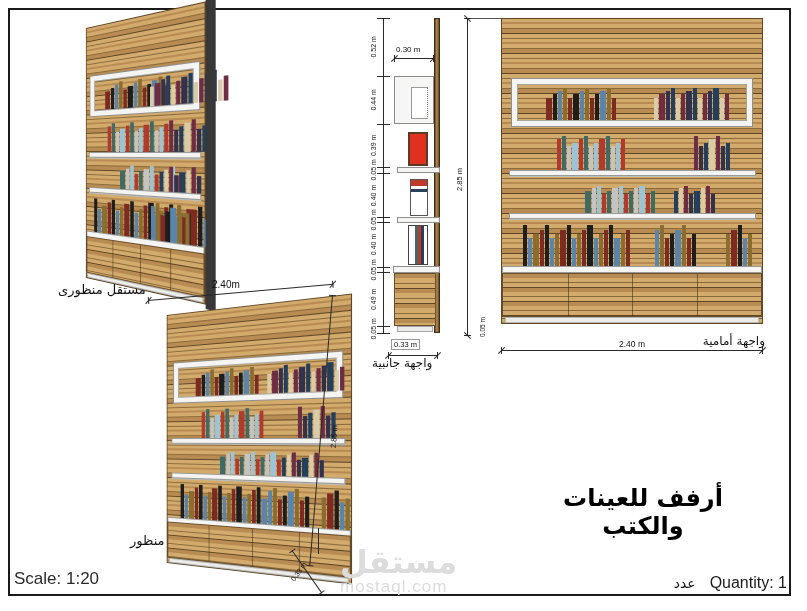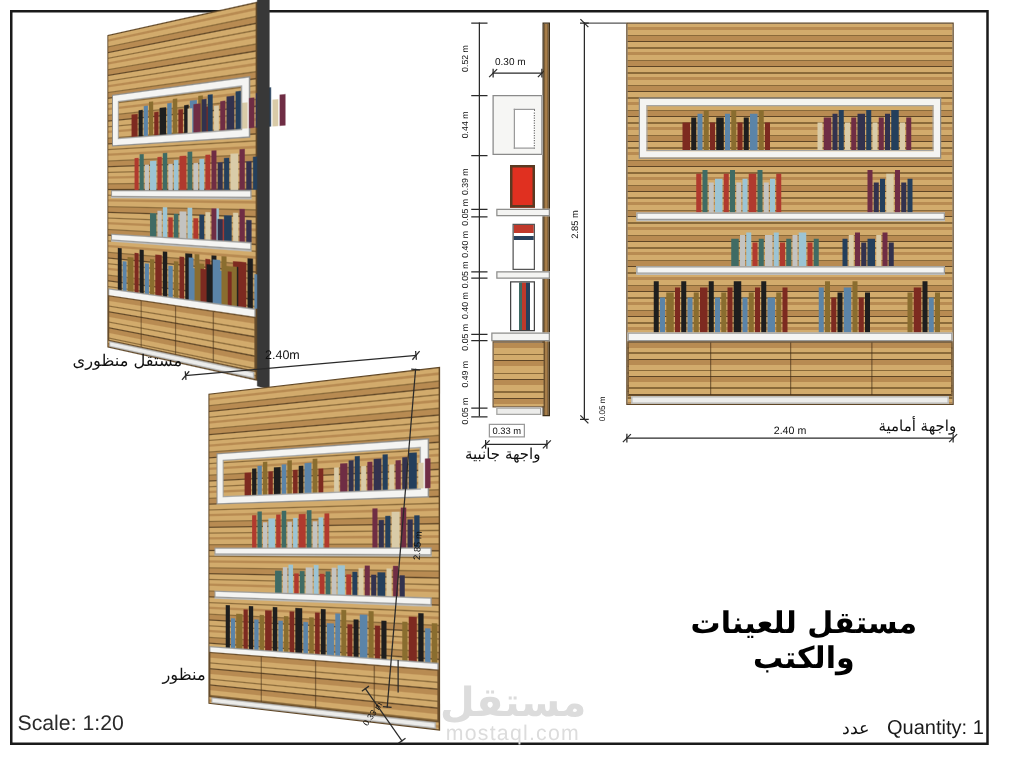--- a/index.html
+++ b/index.html
@@ -115,21 +115,21 @@
   .pview .p3d{position:absolute;left:26px;top:20px;width:196px;height:268px;
       transform:perspective(420px) rotateY(-20deg);transform-origin:50% 50%;}
 
   
   .title{position:absolute;left:540px;top:484px;width:206px;text-align:center;
       font-family:"DejaVu Sans",sans-serif;font-weight:bold;font-size:24px;color:#000;direction:rtl;}
   .scale{position:absolute;left:14px;top:569px;font-size:17px;color:#2a2a2a;}
   .qty{position:absolute;right:20px;top:574px;display:flex;align-items:baseline;gap:14px;}
   .qty .ar{font-family:"DejaVu Sans",sans-serif;font-size:14px;color:#111;}
   .qty .en{font-size:16px;color:#1a1a1a;}
-  .watermark{position:absolute;left:352px;top:545px;width:112px;text-align:right;z-index:50;
+  .watermark{position:absolute;left:340px;top:545px;width:112px;text-align:left;z-index:50;
       pointer-events:none;color:var(--watermark);}
   .watermark .wm-ar{font-family:"DejaVu Sans",sans-serif;font-weight:bold;font-size:32px;line-height:34px;}
   .watermark .wm-en{font-size:17px;line-height:16px;letter-spacing:1px;}
 </style>
 </head>
 <body>
 
 <div class="sheet">
   <div class="frame"></div>
 
@@ -676,21 +676,21 @@
       <i class="tk b"></i>
     </div>
   <div class="dimtext vert" style="left:330px;top:412px;height:36px;transform:rotate(184deg);">2.85 m</div>
   <div class="dimline v" style="left:318px;top:528px;height:26px;"></div>
   <div class="dimline h" style="left:292px;top:550px;width:52px;transform:rotate(55deg);transform-origin:left center;">
        <i class="tk l"></i>
       <i class="tk r"></i>
     </div>
   <div class="dimtext" style="left:288px;top:568px;transform:rotate(-55deg);font-size:7px;">0.33 m</div>
 
-  <div class="title">مستقل للعينات والكتب</div>
+  <div class="title">أرفف للعينات والكتب</div>
   <div class="scale">Scale: 1:20</div>
   <div class="qty">
     <span class="ar">عدد</span>
     <span class="en">Quantity: 1</span>
   </div>
   <div class="watermark">
     <div class="wm-ar">مستقل</div>
     <div class="wm-en">mostaql.com</div>
   </div>
 </div>

